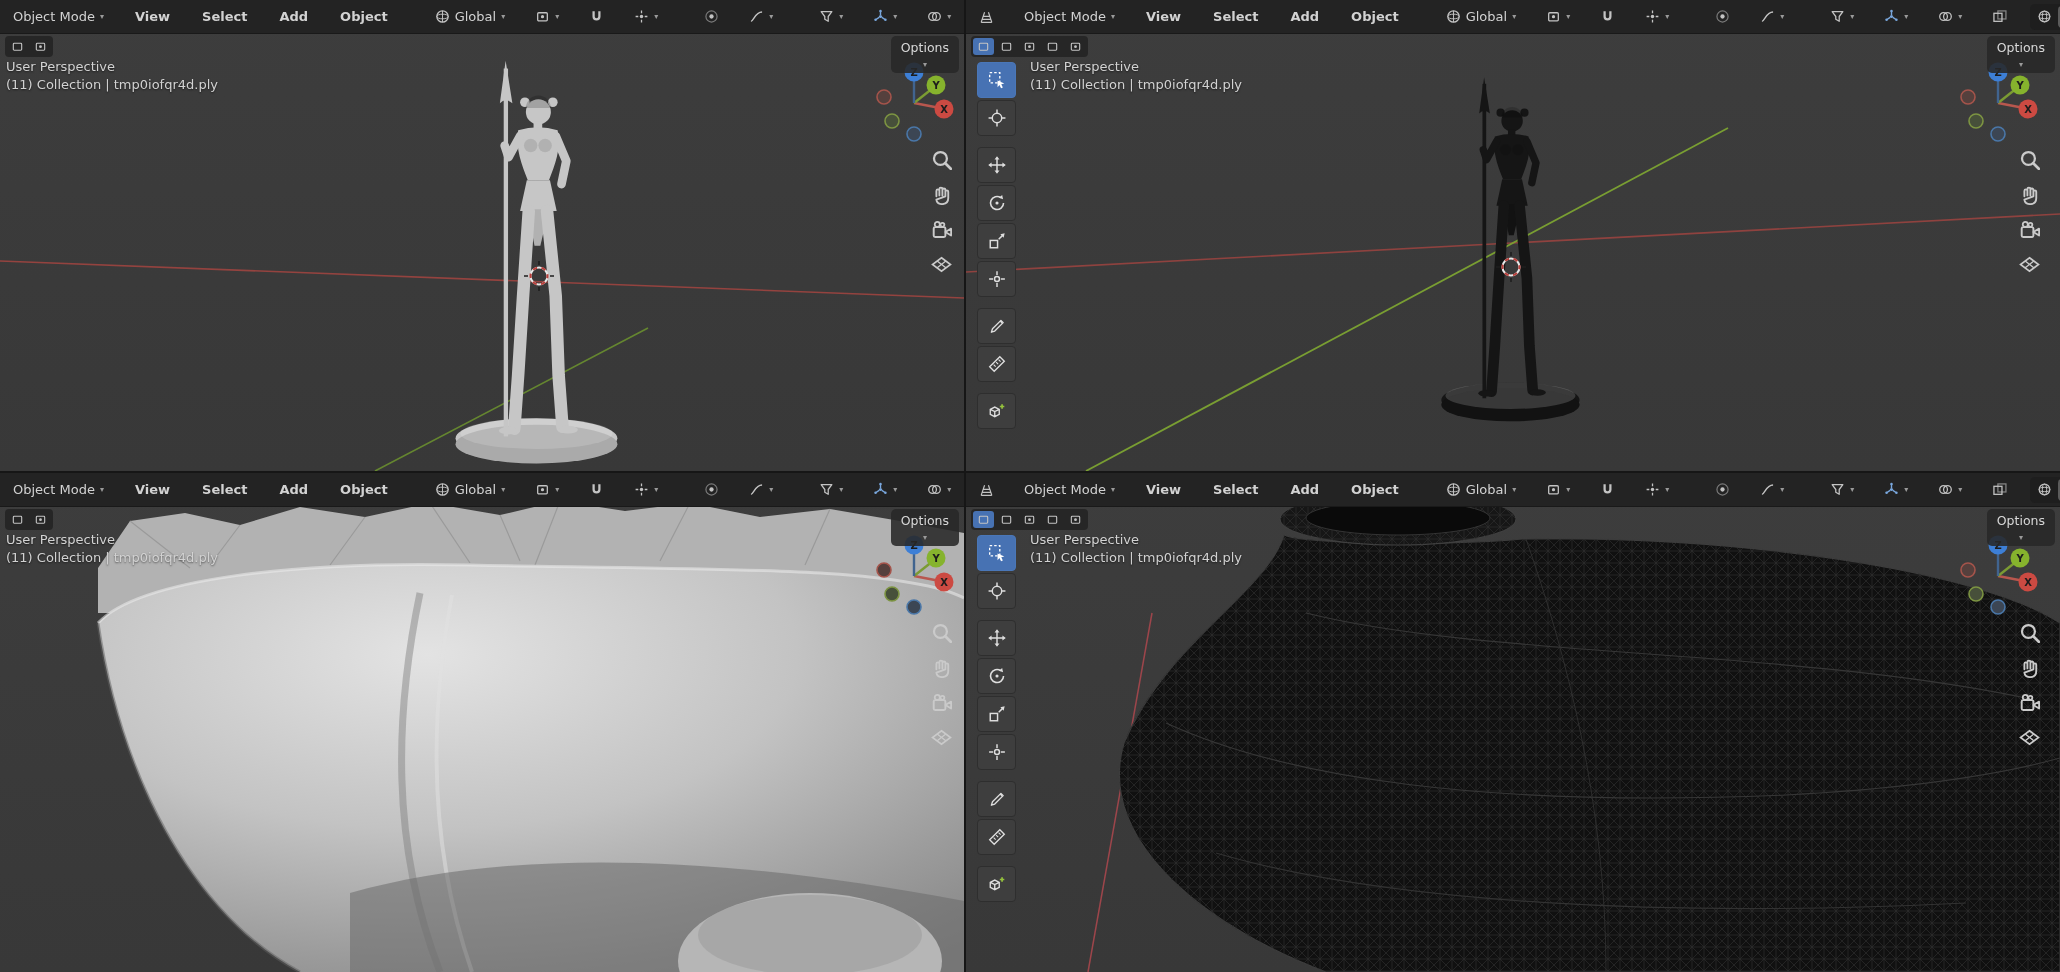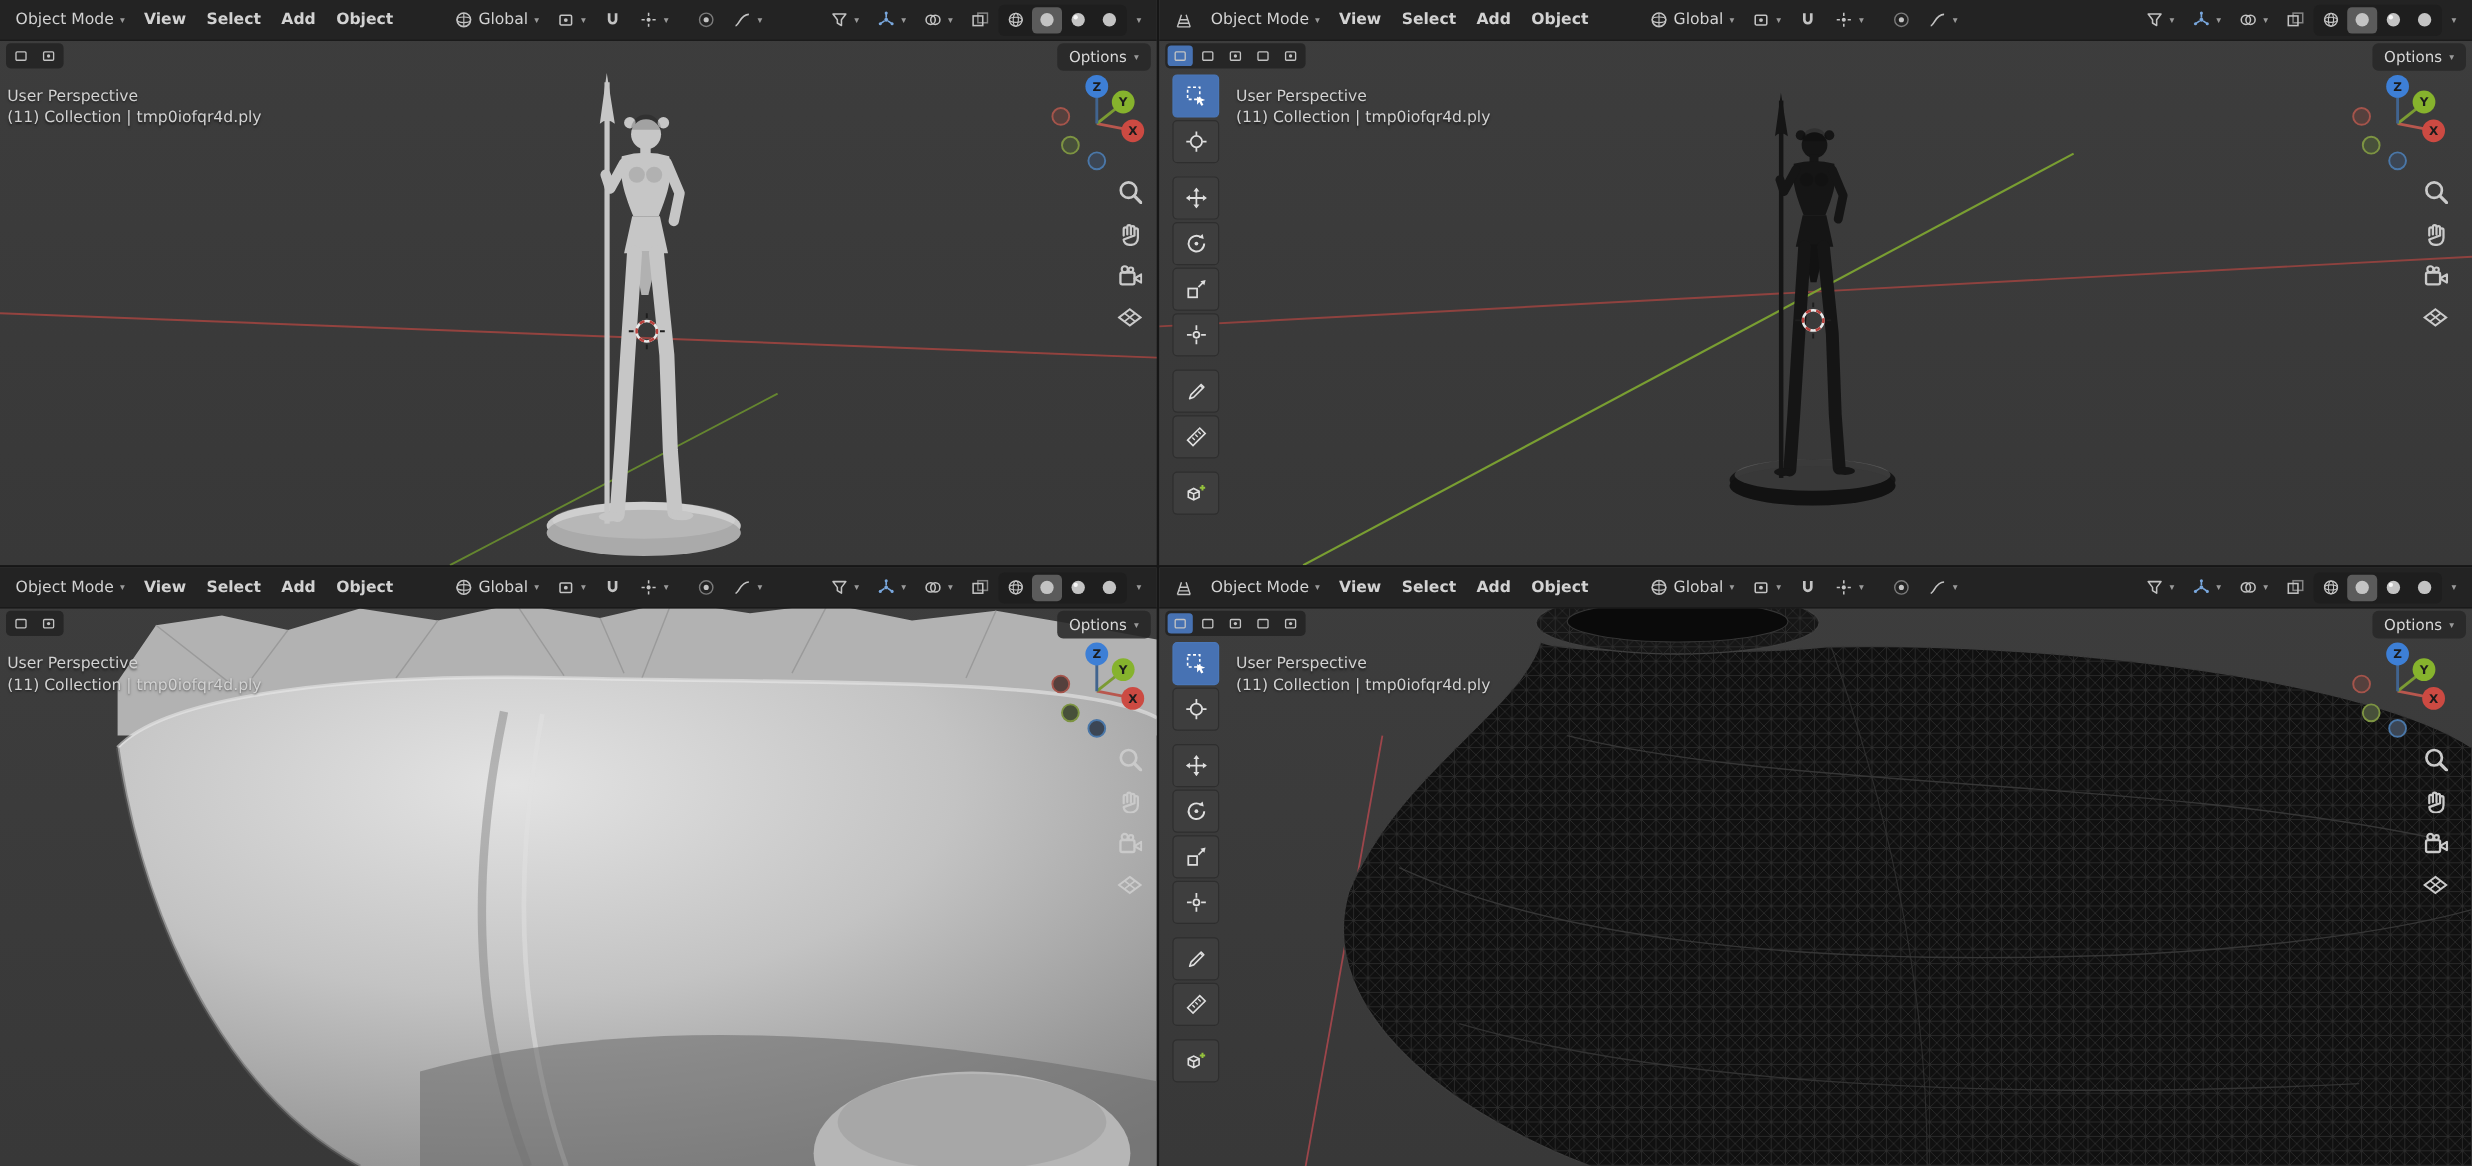--- a/index.html
+++ b/index.html
@@ -7,42 +7,42 @@
   .app{position:relative;width:2060px;height:972px;background:#2a2a2a;}
   .vp{position:absolute;overflow:hidden;background:linear-gradient(#3d3d3d,#383838);}
   .vp-tl{left:0;top:0;width:964px;height:471px;border-right:2px solid #161616;border-bottom:2px solid #161616;}
   .vp-tr{left:966px;top:0;width:1094px;height:471px;border-bottom:2px solid #161616;}
   .vp-bl{left:0;top:473px;width:964px;height:499px;border-right:2px solid #161616;}
   .vp-br{left:966px;top:473px;width:1094px;height:499px;}
   .scene{position:absolute;inset:0;}
   .scene svg{position:absolute;left:0;top:0;width:100%;height:100%;}
   
   .hdr{position:absolute;left:0;top:0;right:0;height:33px;background:#232323;border-bottom:1px solid #191919;
-       display:flex;align-items:center;gap:1px;padding:0 6px;color:#d2d2d2;font-size:13px;z-index:30;}
+       display:flex;align-items:center;gap:16px;padding:0 6px;color:#d2d2d2;font-size:13px;z-index:30;}
   .hbtn{display:flex;align-items:center;gap:5px;padding:4px 7px;border-radius:3px;cursor:default;white-space:nowrap;}
   .hmenu{padding:4px 8px;border-radius:3px;font-weight:bold;}
   .caret{font-size:8px;color:#9a9a9a;line-height:1;}
   .hgap{width:34px;}
   .hgap-s{width:8px;}
   .hspacer{flex:1;}
   .ic{width:15px;height:15px;display:block;color:#c3c3c3;flex:0 0 auto;}
   .ic-blue{color:#79a7dd;}
   .shade-pill{display:flex;align-items:center;background:#1e1e1e;border-radius:5px;padding:2px;gap:1px;}
   .shade-seg{width:25px;height:22px;display:flex;align-items:center;justify-content:center;border-radius:4px;color:#9f9f9f;}
   .shade-seg.active{background:#5b5b5b;color:#ececec;}
   
   .subrow{position:absolute;top:36px;left:5px;right:5px;display:flex;justify-content:space-between;align-items:flex-start;z-index:25;}
   .minibar{display:flex;gap:2px;background:rgba(32,32,32,.8);padding:2px;border-radius:4px;}
   .mini{width:21px;height:17px;display:flex;align-items:center;justify-content:center;border-radius:3px;color:#bdbdbd;}
   .mini.active{background:#4772b3;color:#fff;}
   .mini .ic{width:13px;height:13px;}
   .options-btn{display:flex;align-items:center;gap:6px;background:rgba(40,40,40,.88);padding:4px 10px;border-radius:5px;
-               font-size:12.5px;color:#d8d8d8;}
+               font-size:12.5px;color:#d8d8d8;flex-direction:column;}
   
-  .ovl{position:absolute;top:72px;color:#d2d2d2;font-size:13px;line-height:18px;z-index:20;
+  .ovl{position:absolute;top:58px;color:#d2d2d2;font-size:13px;line-height:18px;z-index:20;
        text-shadow:0 1px 2px rgba(0,0,0,.55);}
   .ovl-left{left:6px;}  .ovl-tool{left:64px;}
   
   .toolbar{position:absolute;left:11px;top:62px;display:flex;flex-direction:column;gap:2px;z-index:25;}
   .tbtn{width:37px;height:34px;border-radius:4px;background:#3e3e3e;border:1px solid #2e2e2e;
         display:flex;align-items:center;justify-content:center;color:#dedede;}
   .tbtn.active{background:#4772b3;border-color:#4a77b8;color:#fff;}
   .tbtn .ic{width:18px;height:18px;color:inherit;}
   .tgap{height:7px;}
   

